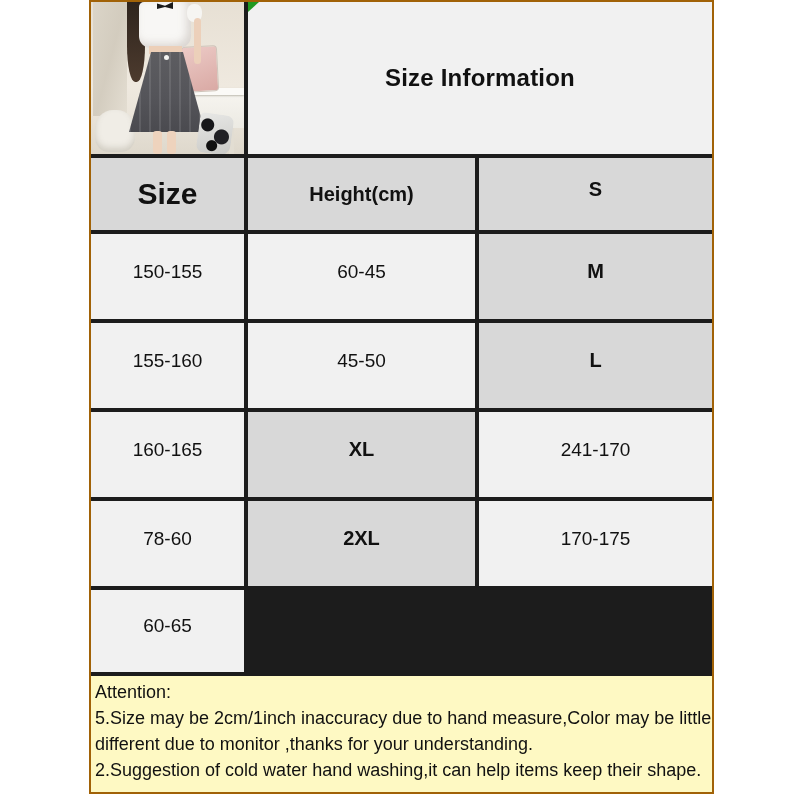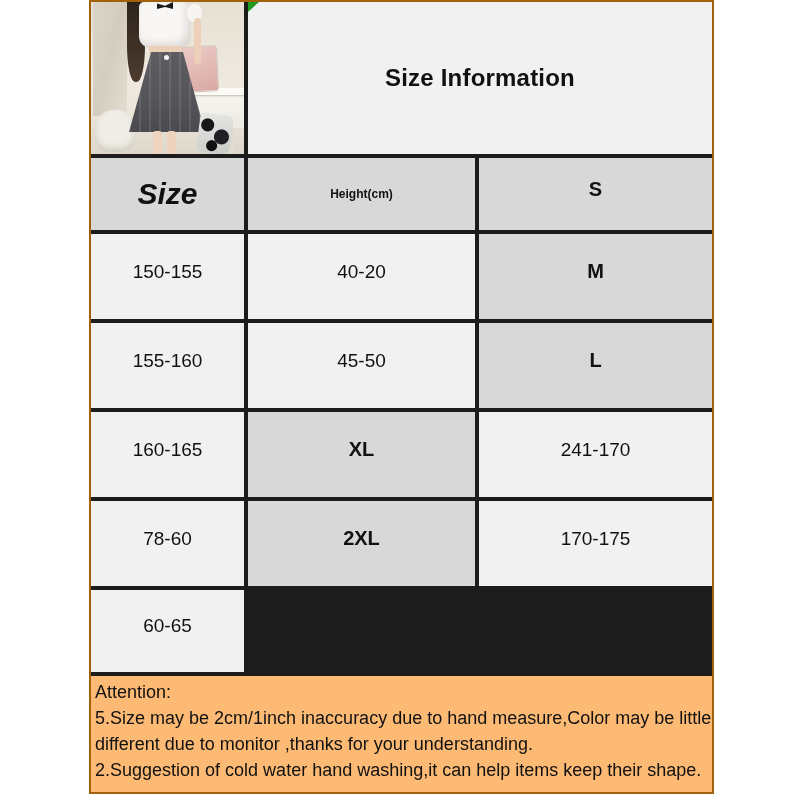--- a/index.html
+++ b/index.html
@@ -38,28 +38,28 @@
     font-weight: bold;
     letter-spacing: 0.2px;
   }
   .green-corner {
     position: absolute;
     left: 0; top: 0;
     width: 0; height: 0;
     border-top: 10px solid #219a21;
     border-right: 11px solid transparent;
   }
-  .hcell { background: #d8d8d8; font-weight: bold; font-size: 12px; }
-  .hcell.size-head { font-size: 30px; font-style: italic; }
+  .hcell { background: #d8d8d8; font-weight: bold; font-size: 20px; }
+  .hcell.size-head { font-size: 30px; }
   .scell { background: #d8d8d8; font-weight: bold; font-size: 20px; padding-bottom: 10px; }
   .dcell { background: #f1f1f1; font-weight: normal; font-size: 19px; padding-bottom: 10px; }
 
   .attention-cell {
     grid-column: 1 / 4;
-    background: #fdba74;
+    background: #fef9c3;
     display: block;
     padding: 3px 0 3px 4px;
     font-size: 18px;
     line-height: 26px;
   }
   .attention-cell p { margin: 0; }
 
   
   .photo-cell {
     background: linear-gradient(180deg, #e7e0d4 0%, #efe9df 55%, #e5dfd3 100%);
@@ -185,21 +185,21 @@
   <div class="cell title-cell">
     <div class="green-corner"></div>
     <span>Size Information</span>
   </div>
 
   <div class="cell hcell size-head">Size</div>
   <div class="cell hcell">Height(cm)</div>
 
   <div class="cell scell">S</div>
   <div class="cell dcell">150-155</div>
-  <div class="cell dcell">40-20</div>
+  <div class="cell dcell">60-45</div>
 
   <div class="cell scell">M</div>
   <div class="cell dcell">155-160</div>
   <div class="cell dcell">45-50</div>
 
   <div class="cell scell">L</div>
   <div class="cell dcell">160-165</div>
 
   <div class="cell scell">XL</div>
   <div class="cell dcell">241-170</div>

